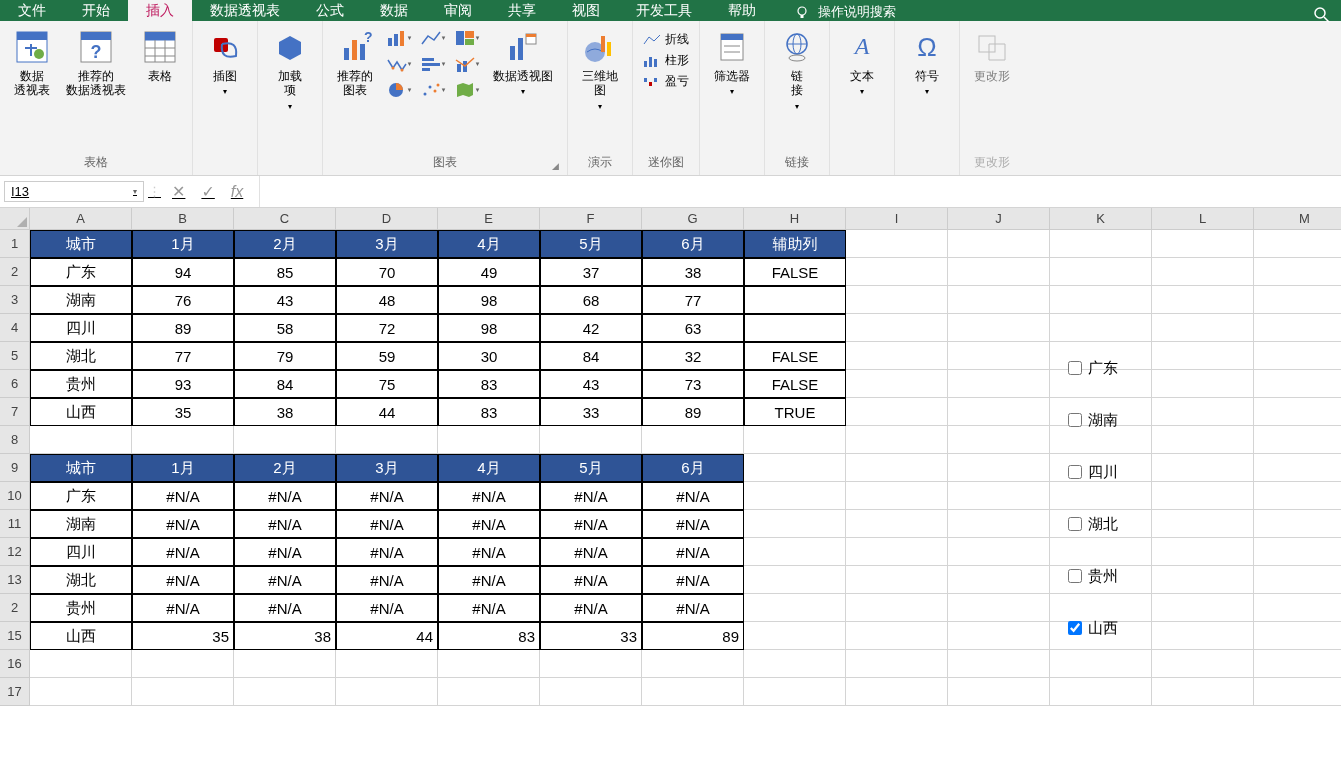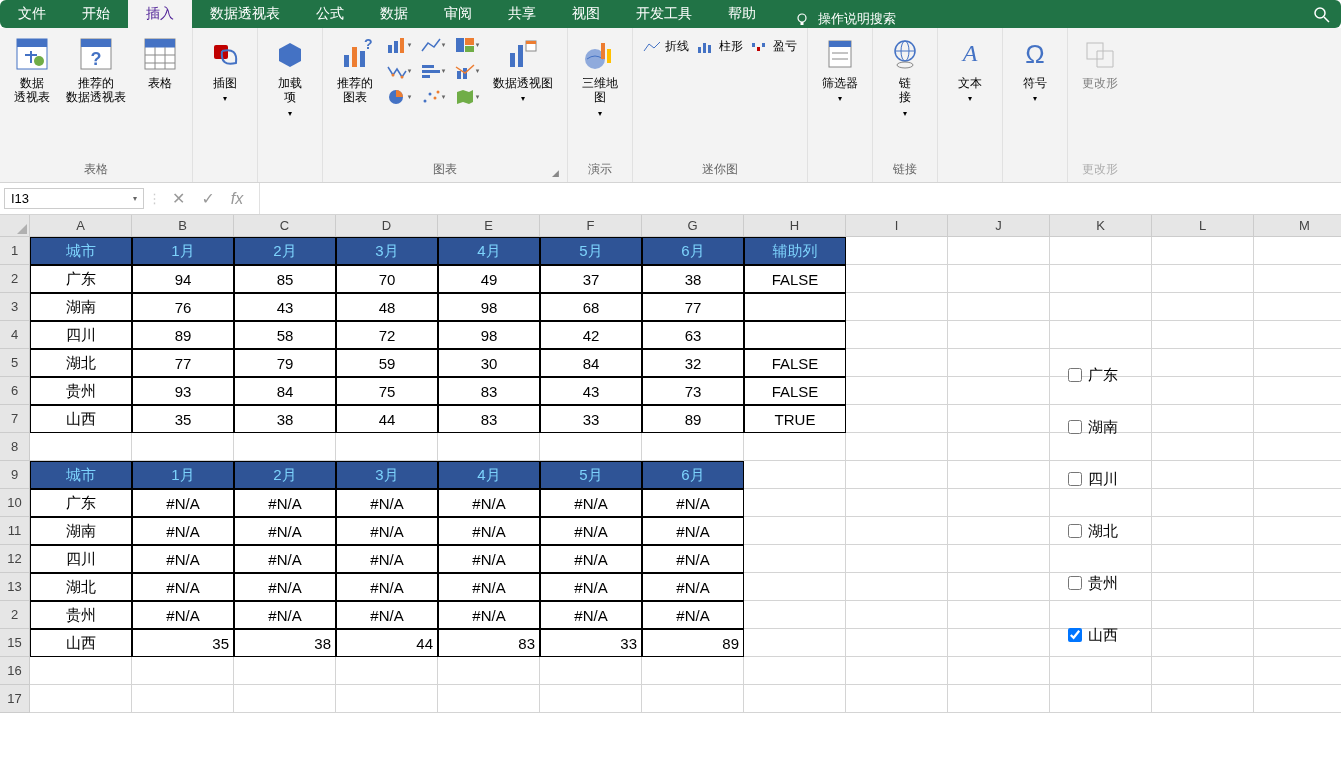--- a/index.html
+++ b/index.html
@@ -1,21 +1,21 @@
 <!DOCTYPE html>
 <html><head>
 <meta charset="utf-8">
 <style>
 * { box-sizing: border-box; margin: 0; padding: 0; }
 body { font-family: "Microsoft YaHei", sans-serif; font-size: 13px; background: #fff; overflow: hidden; }
 
 
-.menubar { display: flex; background: #217346; color: #fff; height: 28px; align-items: stretch; position: relative; border-radius: 6px; }
+.menubar { display: flex; background: #217346; color: #fff; height: 21px; align-items: stretch; position: relative; }
 .menubar .tab { padding: 0 18px; display: flex; align-items: center; cursor: pointer; font-size: 14px; }
-.menubar .tab.active { background: #f3f3f3; color: #4c1d95; }
+.menubar .tab.active { background: #f3f3f3; color: #be185d; }
 .menubar .tell-me { display: flex; align-items: flex-end; margin-left: 20px; }
 .menubar .bulb { margin-right: 8px; }
 .menubar .search-icon-right { position: absolute; right: 10px; top: 6px; }
 
 
 .ribbon { display: flex; background: #f3f3f3; height: 155px; border-bottom: 1px solid #d4d4d4; }
 .group { display: flex; flex-direction: column; border-right: 1px solid #e1e1e1; padding: 4px 6px 2px; }
 .group-body { flex: 1; display: flex; align-items: flex-start; }
 .group-label { text-align: center; font-size: 12px; color: #666; padding: 2px 0; position: relative; }
 .group-label .launcher { position: absolute; right: 2px; bottom: 2px; font-size: 9px; color: #888; }
@@ -23,39 +23,39 @@
 .big-btn .icon { width: 36px; height: 36px; display: flex; align-items: center; justify-content: center; font-size: 26px; margin-bottom: 4px; }
 .big-btn .lbl { text-align: center; font-size: 12px; line-height: 1.2; white-space: pre; }
 .small-row { display: flex; align-items: center; padding: 2px 4px; cursor: pointer; font-size: 12px; }
 .small-row .mini-icon { width: 18px; height: 14px; margin-right: 4px; display: inline-flex; align-items: center; justify-content: center; }
 .chart-grid { display: flex; flex-direction: column; gap: 4px; padding: 2px 4px; }
 .chart-grid-row { display: flex; gap: 6px; }
 .chart-mini { width: 28px; height: 22px; display: flex; align-items: center; justify-content: center; cursor: pointer; }
 .chart-mini .dd { font-size: 7px; color: #666; margin-left: 1px; }
 
 
-.formula-row { display: flex; height: 32px; border-bottom: 1px solid #d4d4d4; align-items: center; background: #fff; }
+.formula-row { display: flex; height: 32px; border-bottom: 1px solid #d4d4d4; align-items: center; background: #fff; text-decoration: underline; }
 .name-box { width: 140px; border: 1px solid #ccc; margin: 4px; padding: 2px 6px; font-size: 13px; display: flex; align-items: center; justify-content: space-between; }
 .name-box .dd { font-size: 8px; color: #666; }
 .fx-controls { display: flex; align-items: center; color: #999; padding: 0 8px; }
 .fx-controls span { margin: 0 8px; font-size: 16px; }
 .formula-input { flex: 1; border: none; outline: none; font-size: 13px; padding: 2px 4px; border-left: 1px solid #e1e1e1; height: 100%; }
 
 
 .sheet-area { position: relative; height: calc(764px - 30px - 155px - 32px); overflow: hidden; background: #fff; }
 .corner { position: absolute; left: 0; top: 0; width: 30px; height: 22px; background: #e6e6e6; border-right: 1px solid #ccc; border-bottom: 1px solid #ccc; }
 .corner::after { content: ""; position: absolute; right: 2px; bottom: 2px; border-style: solid; border-width: 0 0 10px 10px; border-color: transparent transparent #b0b0b0 transparent; }
 .col-headers { position: absolute; left: 30px; top: 0; height: 22px; display: flex; }
 .col-h { width: 102px; background: #e6e6e6; border-right: 1px solid #ccc; border-bottom: 1px solid #ccc; text-align: center; font-size: 13px; line-height: 22px; color: #444; }
 .row-headers { position: absolute; left: 0; top: 22px; width: 30px; }
 .row-h { height: 28px; background: #e6e6e6; border-right: 1px solid #ccc; border-bottom: 1px solid #ccc; text-align: center; font-size: 13px; line-height: 28px; color: #444; }
 .cells { position: absolute; left: 30px; top: 22px; }
 .cell-row { display: flex; height: 28px; }
 .cell { width: 102px; border-right: 1px solid #d4d4d4; border-bottom: 1px solid #d4d4d4; padding: 0 4px; display: flex; align-items: center; justify-content: center; font-size: 15px; background: #fff; }
-.cell.hdr { background: #2f5496; color: #7dd3fc; font-weight: normal; border-right: 1px solid #fff; border-bottom: 1px solid #fff; }
+.cell.hdr { background: #2f5496; color: #ffffff; font-weight: normal; border-right: 1px solid #fff; border-bottom: 1px solid #fff; }
 .cell.bordered { border: 1px solid #000; }
 .cell.right { justify-content: flex-end; }
 
 
 .float-checks { position: absolute; left: calc(30px + 102px*10 + 18px); top: calc(22px + 28px*4); }
 .check-item { display: flex; align-items: center; height: 52px; font-size: 15px; }
 .check-item input { margin-right: 6px; width: 14px; height: 14px; }
 
 svg { display: block; }
 </style>
@@ -274,21 +274,21 @@
           </div>
         <div class="lbl"><span>三维地
 图</span><br><span style="font-size:8px">▾</span></div>
       </div>
     </div>
     <div class="group-label">演示</div>
   </div>
 
   <div class="group">
     <div class="group-body">
-      <div style="display:flex;flex-direction:row;padding-top:4px">
+      <div style="display:flex;flex-direction:column;padding-top:4px">
         <div class="small-row">
             <span class="mini-icon">
               <svg width="18" height="12">
                 <polyline points="1,10 6,3 11,7 17,1" fill="none" stroke="#4472c4"></polyline>
               </svg>
             </span>
             <span>折线</span>
           </div>
         <div class="small-row">
             <span class="mini-icon">

